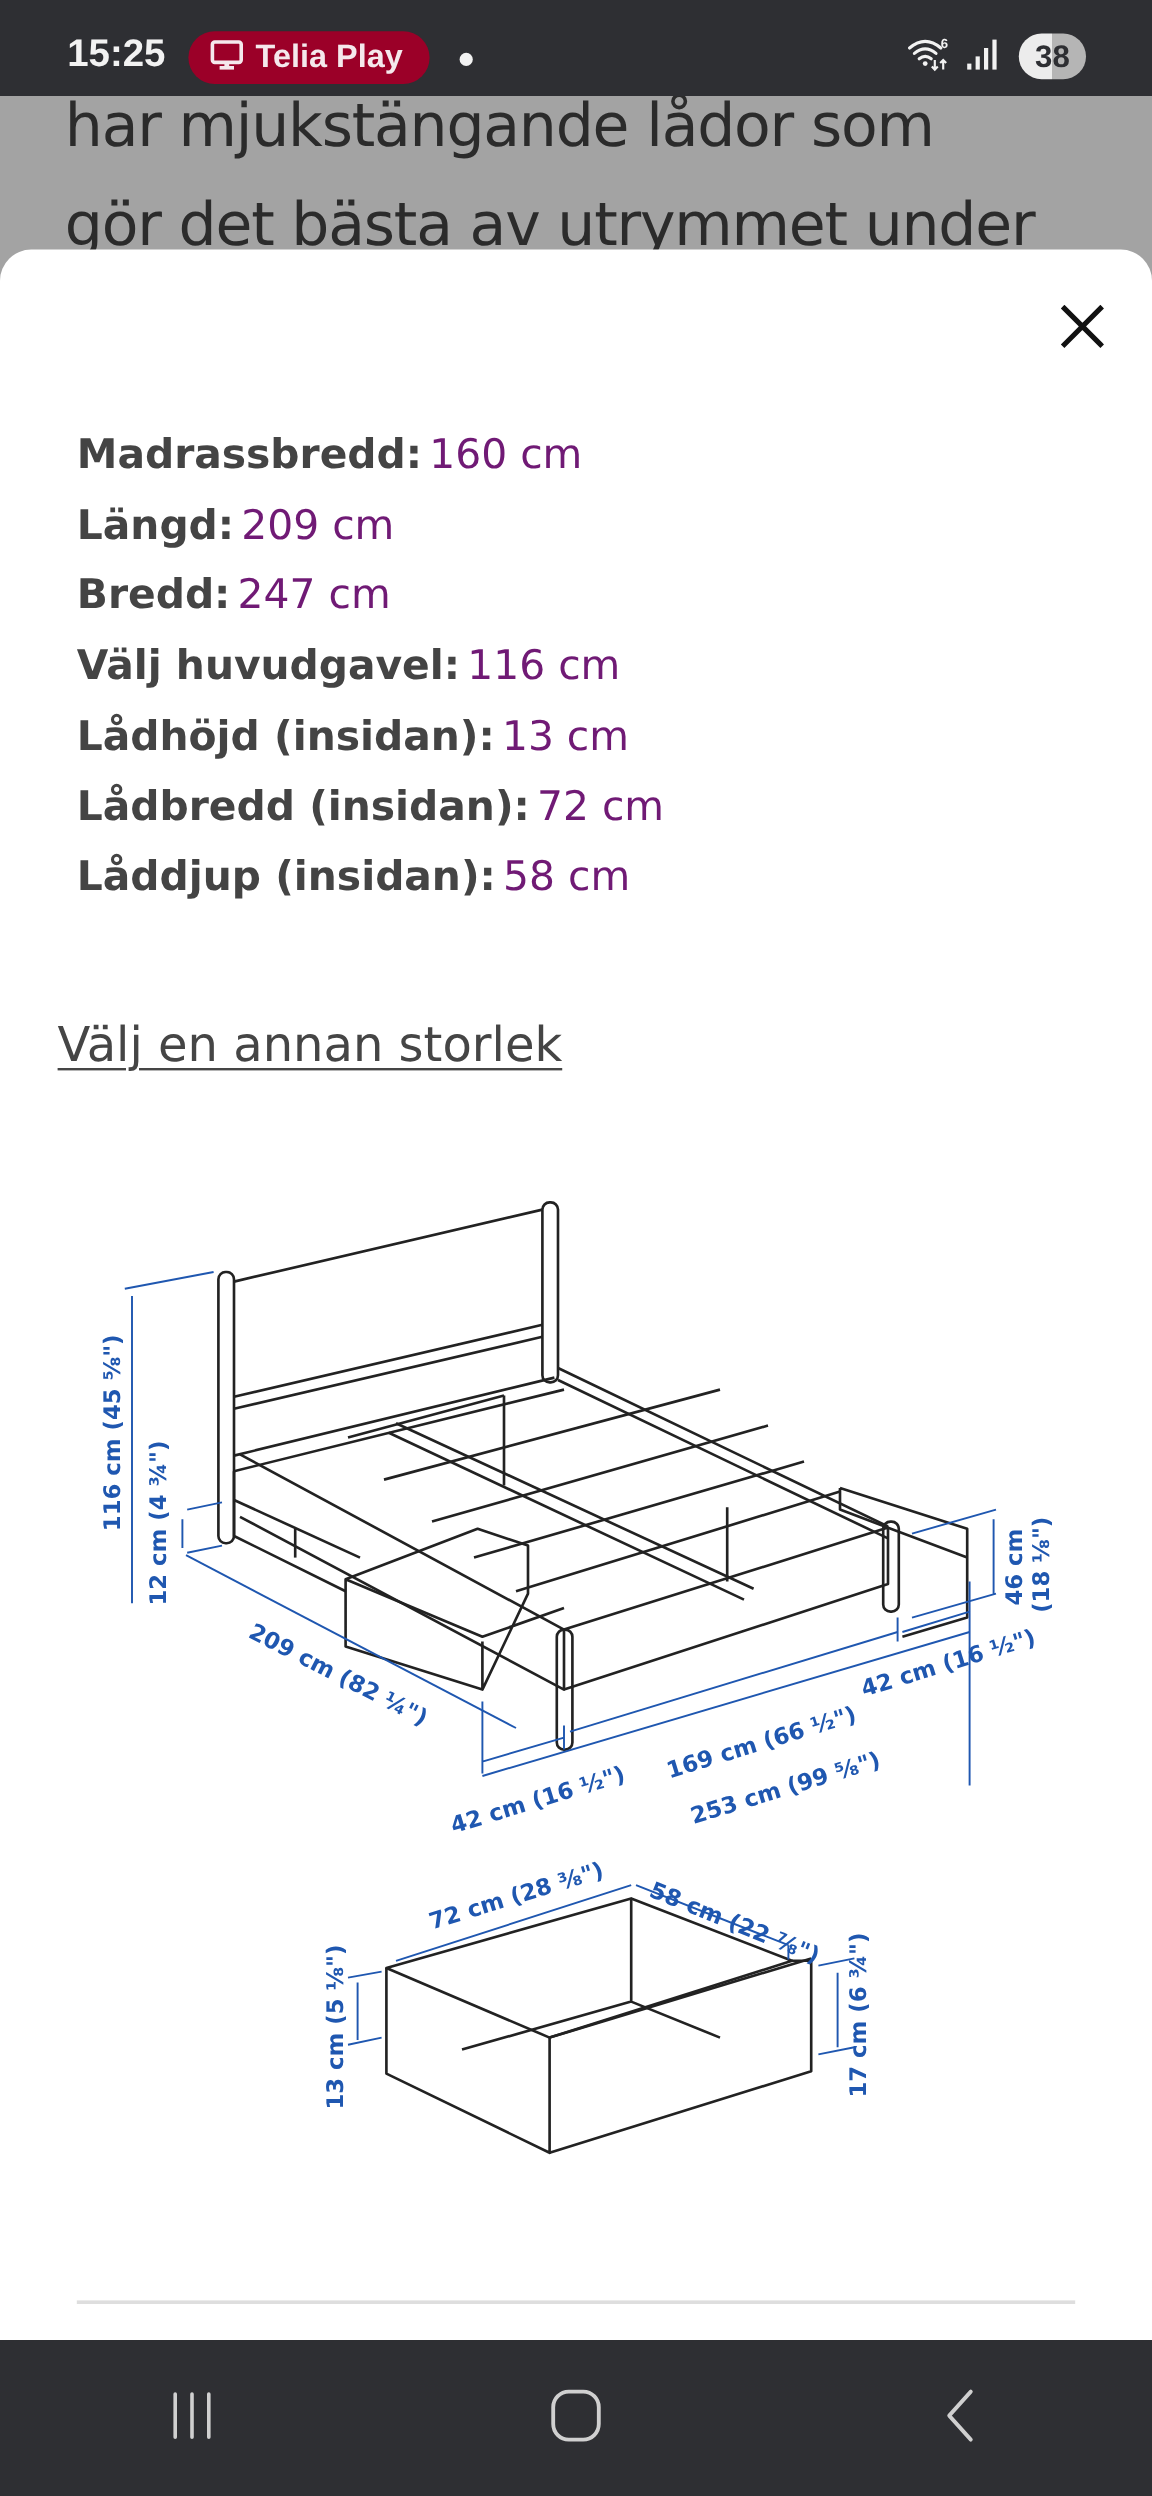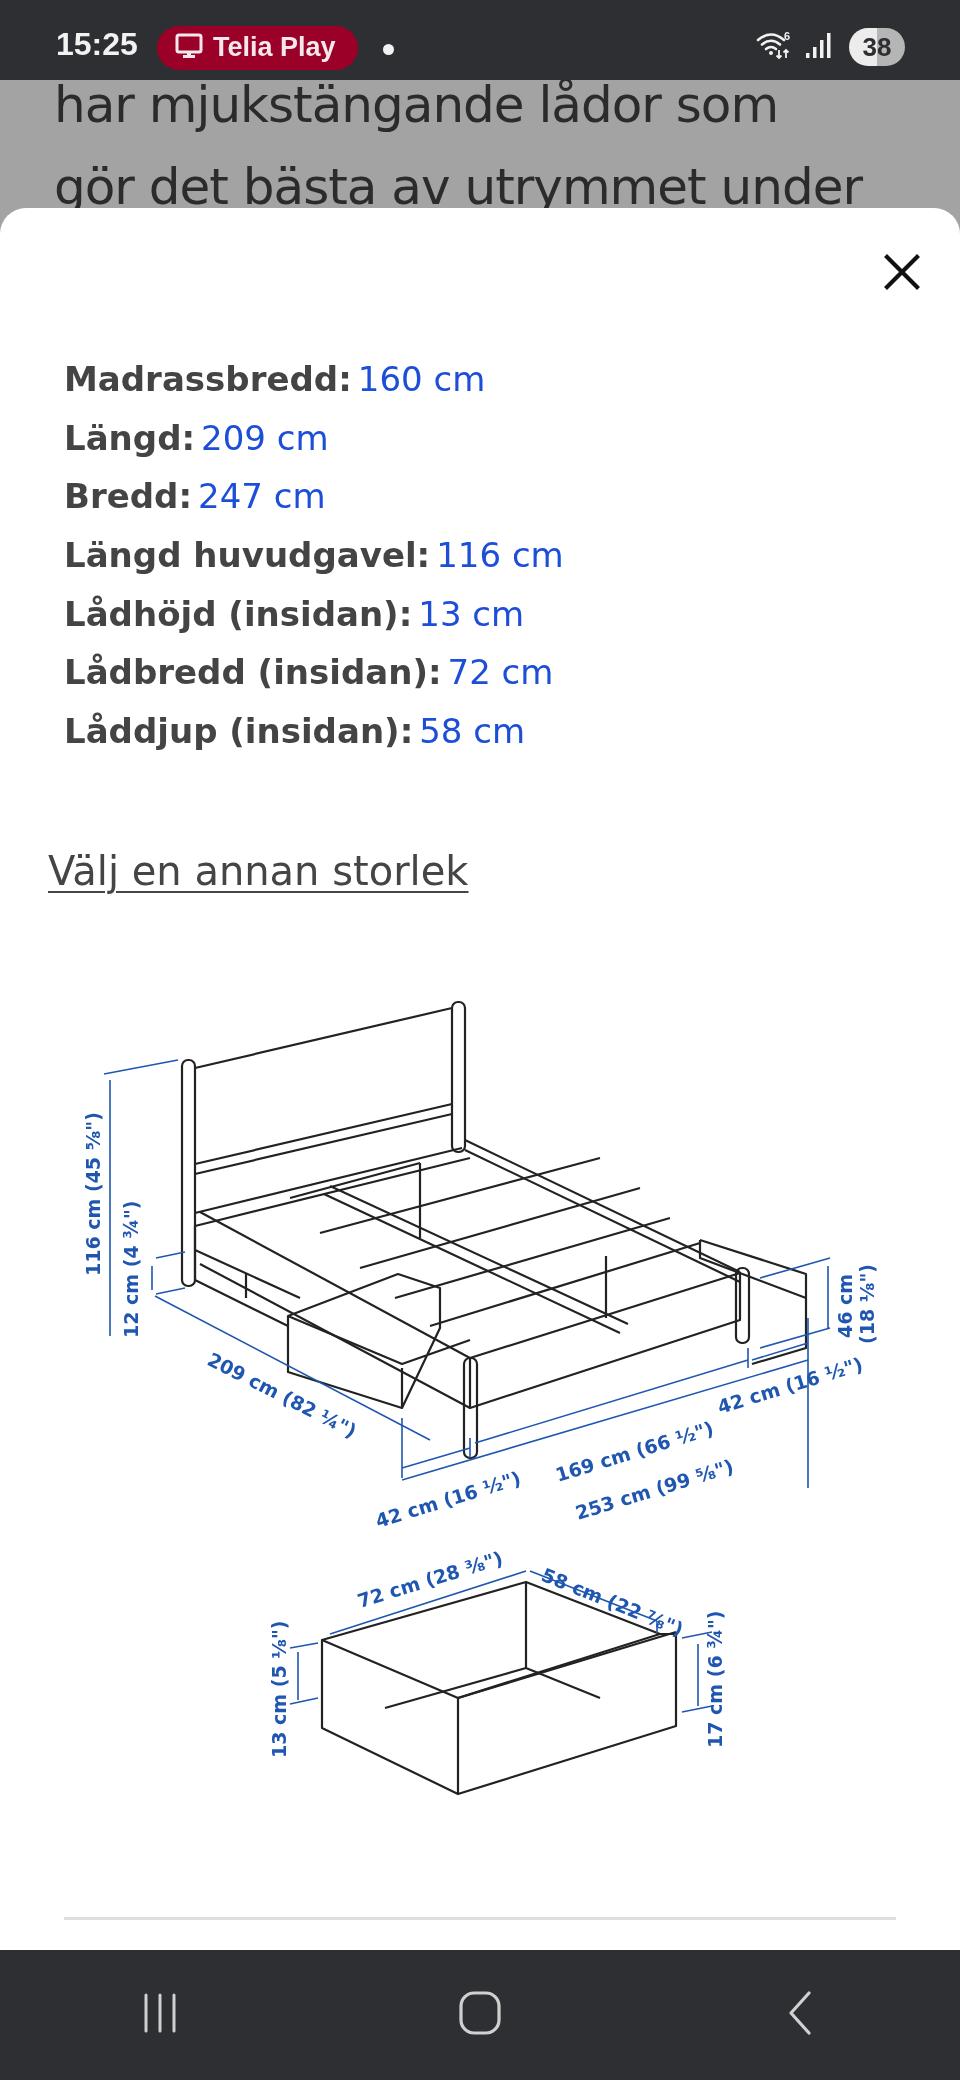--- a/index.html
+++ b/index.html
@@ -19,21 +19,21 @@
     .bg-page { position: absolute; top: 80px; left: 0; width: 960px; height: 130px; background: #a3a3a3; overflow: hidden; }
     .bg-line { position: absolute; left: 54px; font-family: "DejaVu Sans", sans-serif; font-size: 50px; color: #2b2b2b; letter-spacing: -1px; white-space: nowrap; }
 
     
     .sheet { position: absolute; top: 208px; left: 0; width: 960px; height: 1742px; background: #ffffff; border-radius: 26px 26px 0 0; }
     .close-btn { position: absolute; right: 28px; top: 36px; width: 60px; height: 60px; display: flex; align-items: center; justify-content: center; cursor: pointer; }
 
     .specs { position: absolute; left: 64px; top: 142px; }
     .spec-row { height: 58.7px; font-family: "DejaVu Sans", sans-serif; font-size: 34px; color: #484848; white-space: nowrap; line-height: 58.7px; }
     .spec-label { font-weight: bold; color: #444; }
-    .spec-value { color: #1d4ed8; margin-left: 6px; }
+    .spec-value { color: #701a75; margin-left: 6px; }
 
     .size-link { position: absolute; left: 48px; top: 640px; font-family: "DejaVu Sans", sans-serif; font-size: 40px; color: #454545; text-decoration: underline; text-underline-offset: 6px; text-decoration-thickness: 2px; cursor: pointer; }
 
     .diagram { position: absolute; left: 0; top: 760px; width: 960px; height: 1040px; }
     .dim-text { font-family: "DejaVu Sans", sans-serif; font-weight: bold; font-size: 19px; fill: #1f57b0; }
 
     .divider { position: absolute; left: 64px; top: 1709px; width: 832px; height: 3px; background: #dedede; }
 
     
     .nav-bar { position: absolute; top: 1950px; left: 0; width: 960px; height: 130px; background: #2e2f33; display: flex; }
@@ -90,21 +90,21 @@
       <svg width="36" height="36" viewBox="0 0 36 36">
           <path d="M3 3 L33 33 M33 3 L3 33" stroke="#111" stroke-width="4.2" stroke-linecap="square"></path>
         </svg>
     </span>
   </div>
 
   <div class="specs">
     <div class="spec-row"><span class="spec-label">Madrassbredd:</span><span class="spec-value">160 cm</span></div>
     <div class="spec-row"><span class="spec-label">Längd:</span><span class="spec-value">209 cm</span></div>
     <div class="spec-row"><span class="spec-label">Bredd:</span><span class="spec-value">247 cm</span></div>
-    <div class="spec-row"><span class="spec-label">Längd huvudgavel:</span><span class="spec-value">116 cm</span></div>
+    <div class="spec-row"><span class="spec-label">Välj huvudgavel:</span><span class="spec-value">116 cm</span></div>
     <div class="spec-row"><span class="spec-label">Lådhöjd (insidan):</span><span class="spec-value">13 cm</span></div>
     <div class="spec-row"><span class="spec-label">Lådbredd (insidan):</span><span class="spec-value">72 cm</span></div>
     <div class="spec-row"><span class="spec-label">Låddjup (insidan):</span><span class="spec-value">58 cm</span></div>
   </div>
 
   <a class="size-link">Välj en annan storlek</a>
 
   <svg class="diagram" viewBox="0 0 960 1040" width="960" height="1040">
     <g fill="none" stroke="#222" stroke-width="2.2" stroke-linejoin="round">
 

